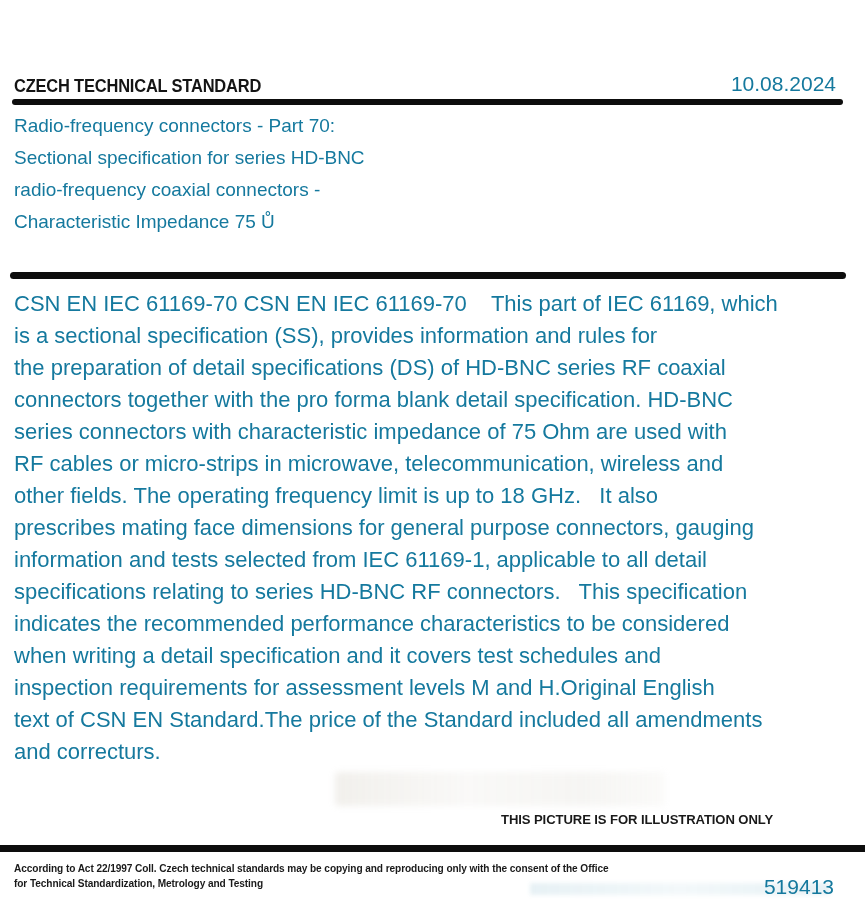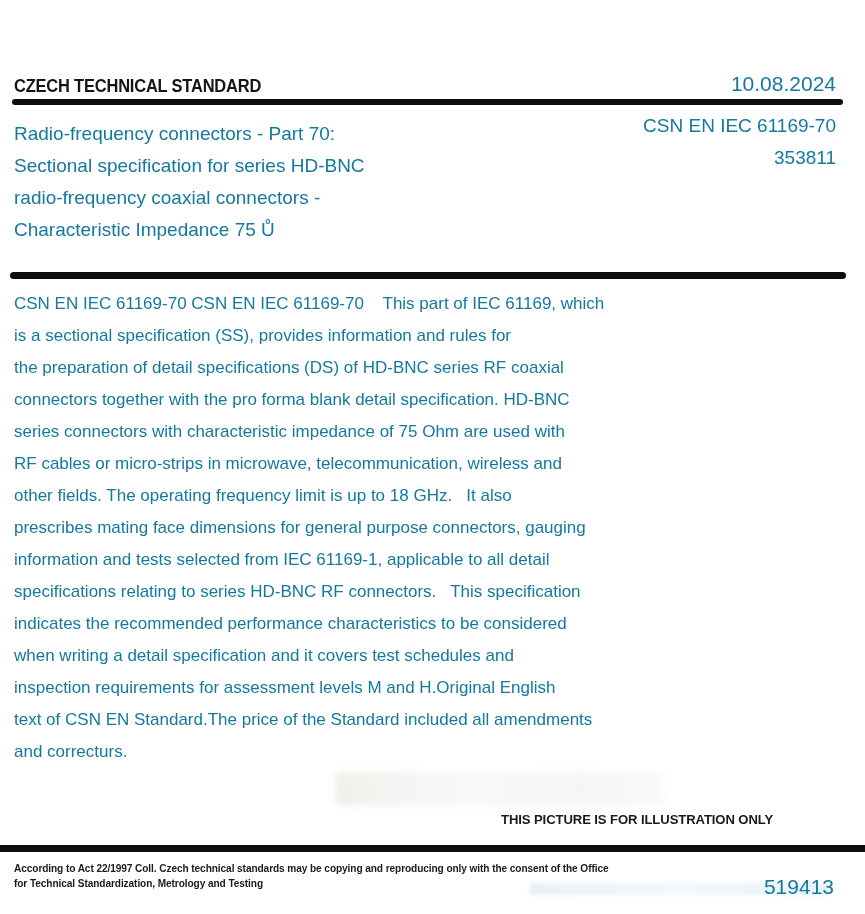--- a/index.html
+++ b/index.html
@@ -39,21 +39,21 @@
     position: absolute;
     background: #0d0d0d;
     border-radius: 3.5px;
   }
   .rule1 { left: 12px; top: 99px;  width: 831px; height: 6px; }
   .rule2 { left: 10px; top: 272px; width: 836px; height: 7px; }
   .rule3 { left: 0;    top: 845px; width: 865px; height: 7px; border-radius: 0; }
   .doc-title {
     position: absolute;
     left: 14px;
-    top: 118px;
+    top: 110px;
     width: 560px;
     font-size: 19px;
     line-height: 32px;
     color: #15799e;
     white-space: pre-line;
   }
   .doc-codes {
     position: absolute;
     right: 29px;
     top: 110px;
@@ -62,21 +62,21 @@
     line-height: 32px;
     color: #15799e;
     text-align: right;
     white-space: pre-line;
   }
   .abstract {
     position: absolute;
     left: 14px;
     top: 288px;
     width: 835px;
-    font-size: 17px;
+    font-size: 22px;
     line-height: 32px;
     color: #15799e;
     white-space: pre-wrap;
   }
   .watermark-smudge {
     position: absolute;
     left: 335px;
     top: 772px;
     width: 330px;
     height: 34px;
@@ -138,22 +138,20 @@
 
   <div class="hdr-date">10.08.2024</div>
 
   <div class="rule rule1"></div>
 
   <div class="doc-title">Radio-frequency connectors - Part 70:
 Sectional specification for series HD-BNC
 radio-frequency coaxial connectors -
 Characteristic Impedance 75 Ů</div>
 
-  <div class="doc-codes"><span>CSN EN IEC 61169-70</span>
-<span>353811</span></div>
 
   <div class="rule rule2"></div>
 
   <div class="abstract">CSN EN IEC 61169-70 CSN EN IEC 61169-70    This part of IEC 61169, which
 is a sectional specification (SS), provides information and rules for
 the preparation of detail specifications (DS) of HD-BNC series RF coaxial
 connectors together with the pro forma blank detail specification. HD-BNC
 series connectors with characteristic impedance of 75 Ohm are used with
 RF cables or micro-strips in microwave, telecommunication, wireless and
 other fields. The operating frequency limit is up to 18 GHz.   It also

